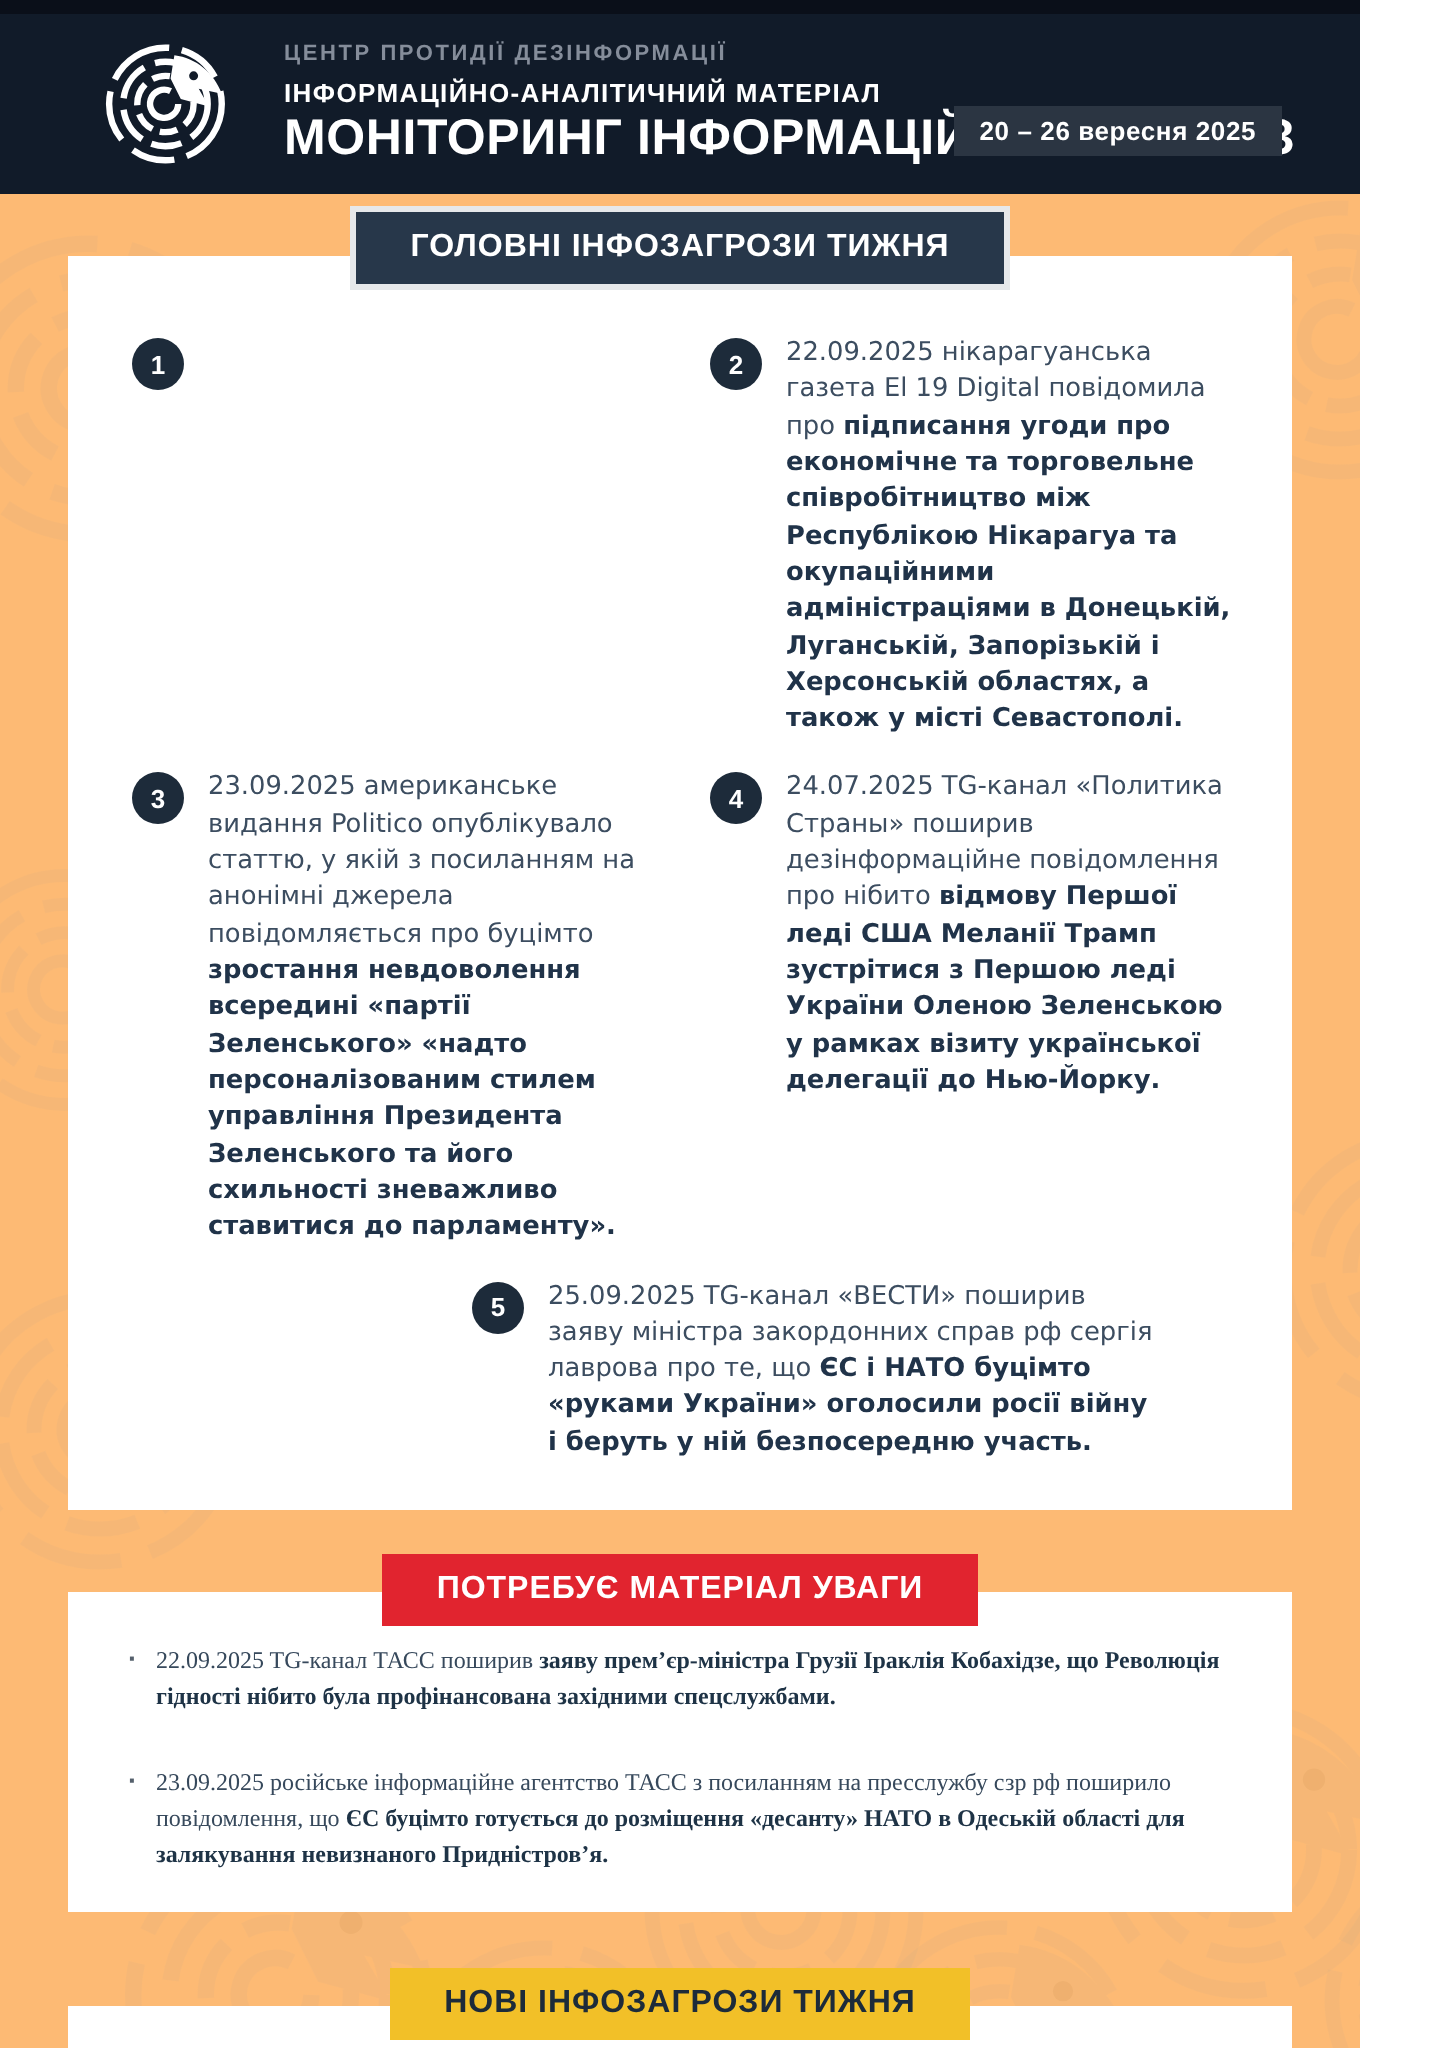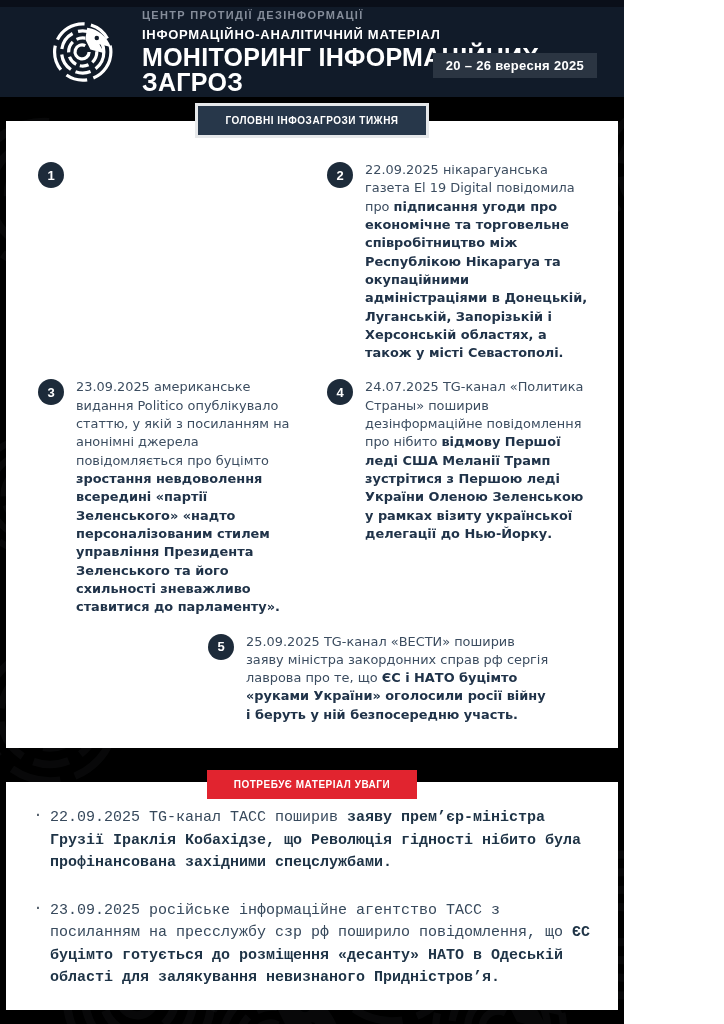--- a/index.html
+++ b/index.html
@@ -1,50 +1,50 @@
 <!DOCTYPE html>
 <html lang="uk"><head>
 <meta charset="utf-8">
 <style>
   html,body{margin:0;padding:0;}
   .page{
     position:relative;
-    width:624px;height:1024px;
-    background:#000000;
+    width:680px;height:1024px;
+    background:#fdba74;
     overflow:hidden;
     font-family:"Liberation Sans","DejaVu Sans",sans-serif;
   }
   
   .wm{position:absolute;z-index:0;color:#8d97a3;opacity:.055;pointer-events:none;}
   
   .hdr{
     position:relative;z-index:2;
     height:97px;background:#111b29;
     border-top:7px solid #0a0f19;
     box-sizing:border-box;
     display:flex;align-items:center;
   }
   .hdr-logo{margin-left:52px;flex:none;}
   .hdr-text{margin-left:26px;line-height:1;}
   .org{font-size:11px;font-weight:700;letter-spacing:1.3px;color:#858d9a;}
   .subtitle{font-size:13px;font-weight:700;letter-spacing:.7px;color:#ffffff;margin-top:7px;}
   .title{font-size:25px;font-weight:700;letter-spacing:.3px;color:#ffffff;margin-top:4px;}
   .date-badge{
-    position:absolute;right:27px;top:46px;
+    position:absolute;right:39px;top:46px;
     background:#2b3542;color:#fff;
     font-size:13px;font-weight:700;
     padding:5px 13px;letter-spacing:.3px;
   }
   
   .content{position:relative;z-index:1;}
   .band{
     position:relative;z-index:3;
     width:max-content;margin:0 auto -17px;
     padding:9px 27px;
-    font-size:10px;font-weight:700;letter-spacing:.5px;
+    font-size:16px;font-weight:700;letter-spacing:.5px;
     text-align:left;
   }
   .band-navy{background:#27374a;color:#fff;border:3px solid #e6e8ea;margin-top:6px;}
   .band-red{background:#e1242f;color:#fff;margin-top:22px;}
   .band-yellow{background:#f2c028;color:#1d2b3a;margin-top:28px;}
   .card{
     position:relative;z-index:1;
     width:612px;margin:0 auto;
     background:#ffffff;
     box-sizing:border-box;
@@ -73,22 +73,22 @@
   
   .card-bullets{padding:25px 26px 20px 28px;}
   .bitem{position:relative;padding-left:16px;}
   .bitem + .bitem{margin-top:25px;}
   .bitem::before{
     content:"·";
     position:absolute;left:2px;top:0;
     color:#55606c;font-weight:700;font-size:14px;
   }
   .btxt{
-    margin:0;font-size:15px;line-height:1.5;color:#37495c;
-    font-family:Liberation Mono, monospace;
+    margin:0;font-size:12px;line-height:1.5;color:#37495c;
+    font-family:Liberation Serif, serif;
   }
   .btxt b{color:#1e3346;font-weight:700;}
 </style>
 </head>
 <body>
 
 <div class="page">
 
   <svg width="0" height="0" style="position:absolute" aria-hidden="true">
     <symbol id="cpd-logo" viewBox="0 0 100 100">

